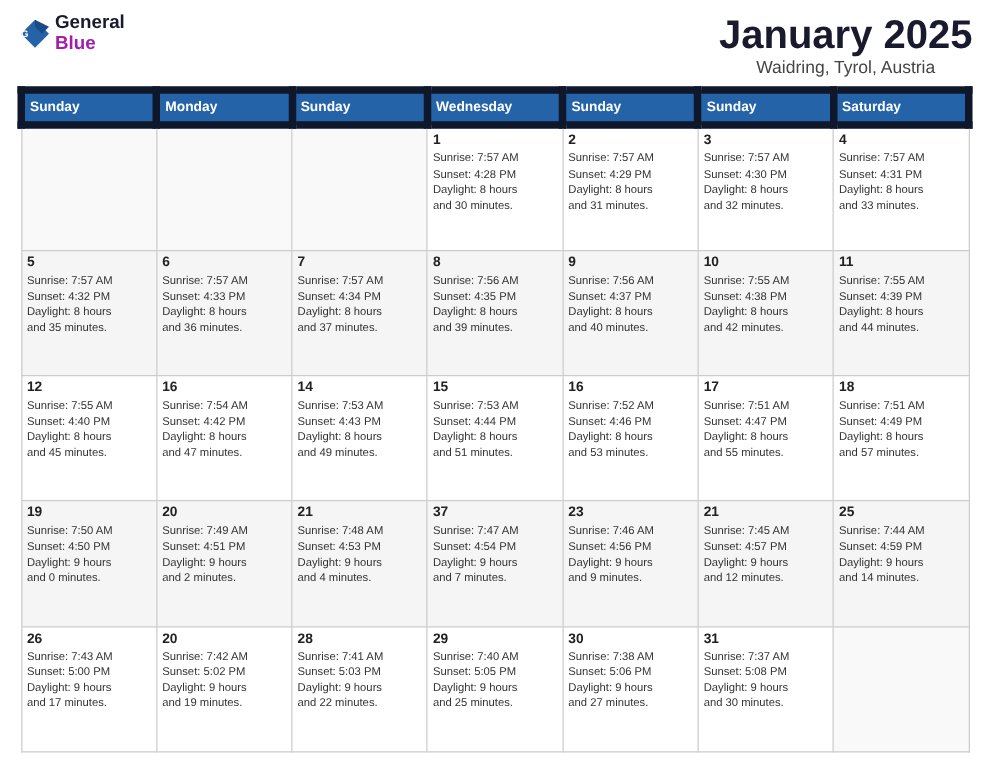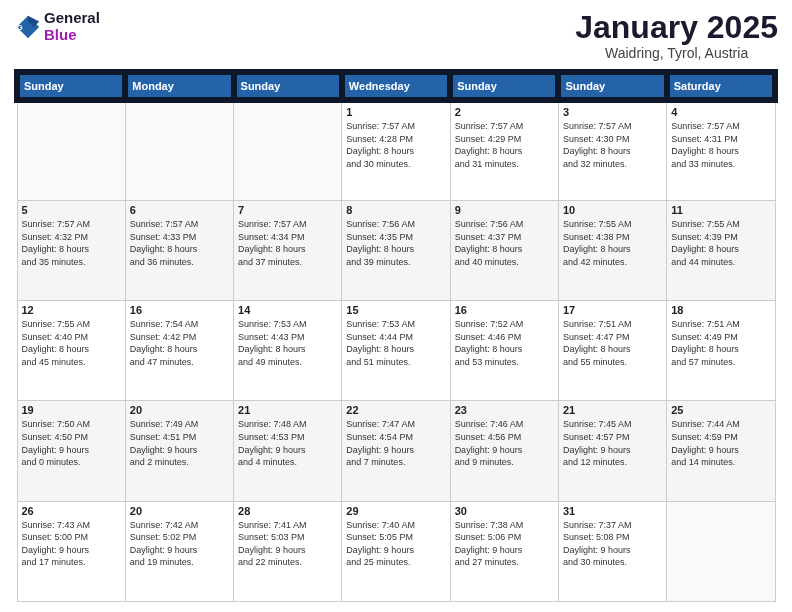--- a/index.html
+++ b/index.html
@@ -210,21 +210,21 @@
           </td>
           <td>
             <div class="day-number">20</div>
             <div class="day-info">Sunrise: 7:49 AM<br>Sunset: 4:51 PM<br>Daylight: 9 hours<br>and 2 minutes.</div>
           </td>
           <td>
             <div class="day-number">21</div>
             <div class="day-info">Sunrise: 7:48 AM<br>Sunset: 4:53 PM<br>Daylight: 9 hours<br>and 4 minutes.</div>
           </td>
           <td>
-            <div class="day-number">22</div>
+            <div class="day-number">37</div>
             <div class="day-info">Sunrise: 7:47 AM<br>Sunset: 4:54 PM<br>Daylight: 9 hours<br>and 7 minutes.</div>
           </td>
           <td>
             <div class="day-number">23</div>
             <div class="day-info">Sunrise: 7:46 AM<br>Sunset: 4:56 PM<br>Daylight: 9 hours<br>and 9 minutes.</div>
           </td>
           <td>
             <div class="day-number">21</div>
             <div class="day-info">Sunrise: 7:45 AM<br>Sunset: 4:57 PM<br>Daylight: 9 hours<br>and 12 minutes.</div>
           </td>

